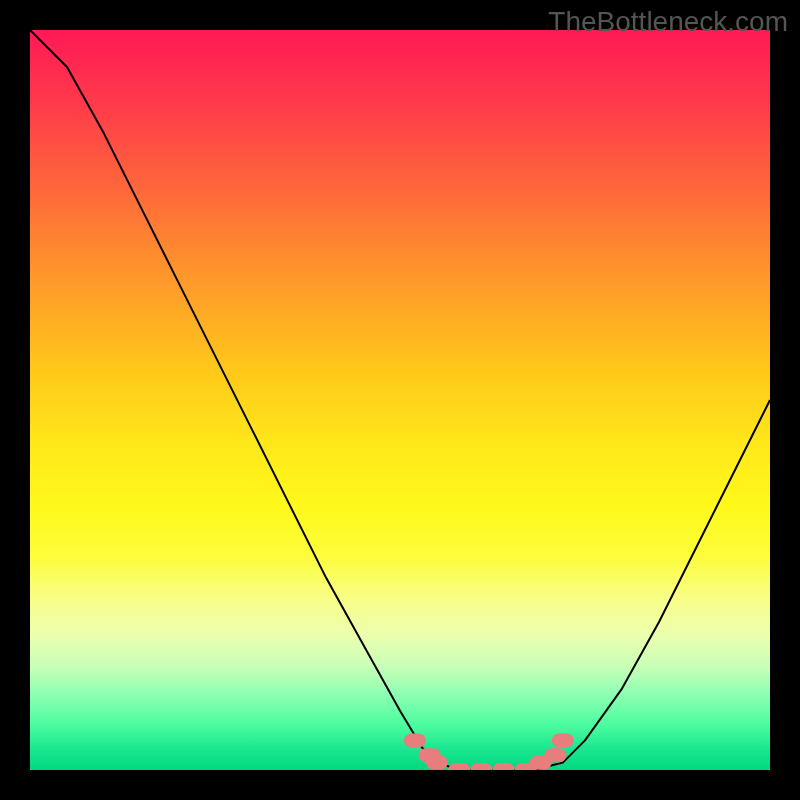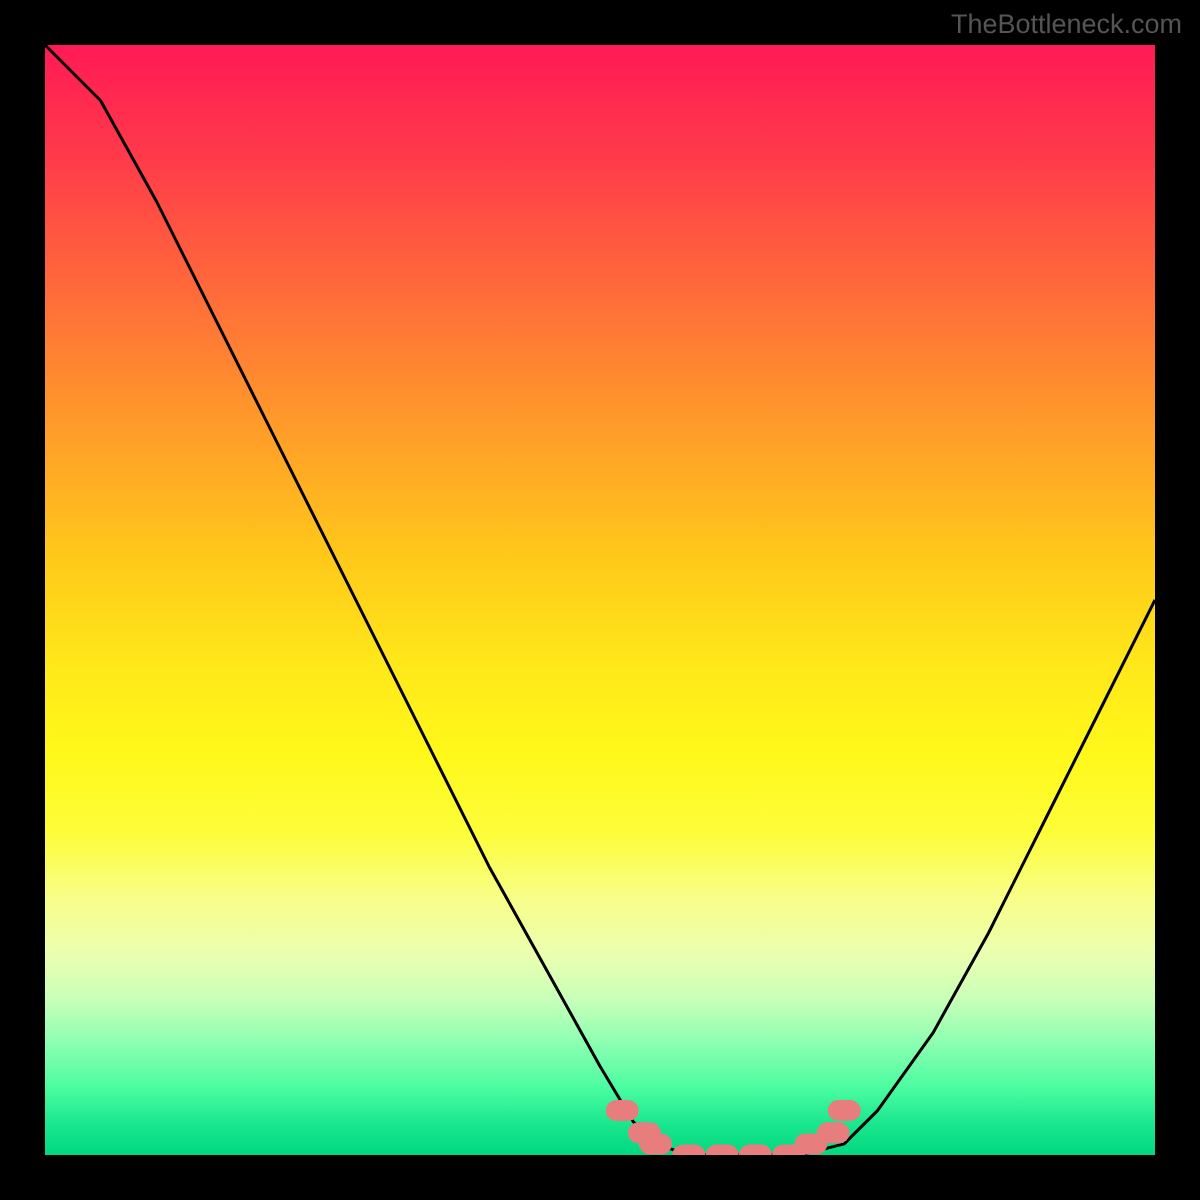--- a/index.html
+++ b/index.html
@@ -9,21 +9,21 @@
     background: #000;
     position: relative;
     overflow: hidden;
     font-family: Arial, Helvetica, sans-serif;
   }
   .attribution {
     position: absolute;
     top: 6px;
     right: 12px;
     color: #555;
-    font-size: 18px;
+    font-size: 28px;
     font-weight: 400;
     z-index: 10;
   }
   .plot-area {
     position: absolute;
     left: 30px;
     top: 30px;
     width: 740px;
     height: 740px;
     overflow: hidden;

